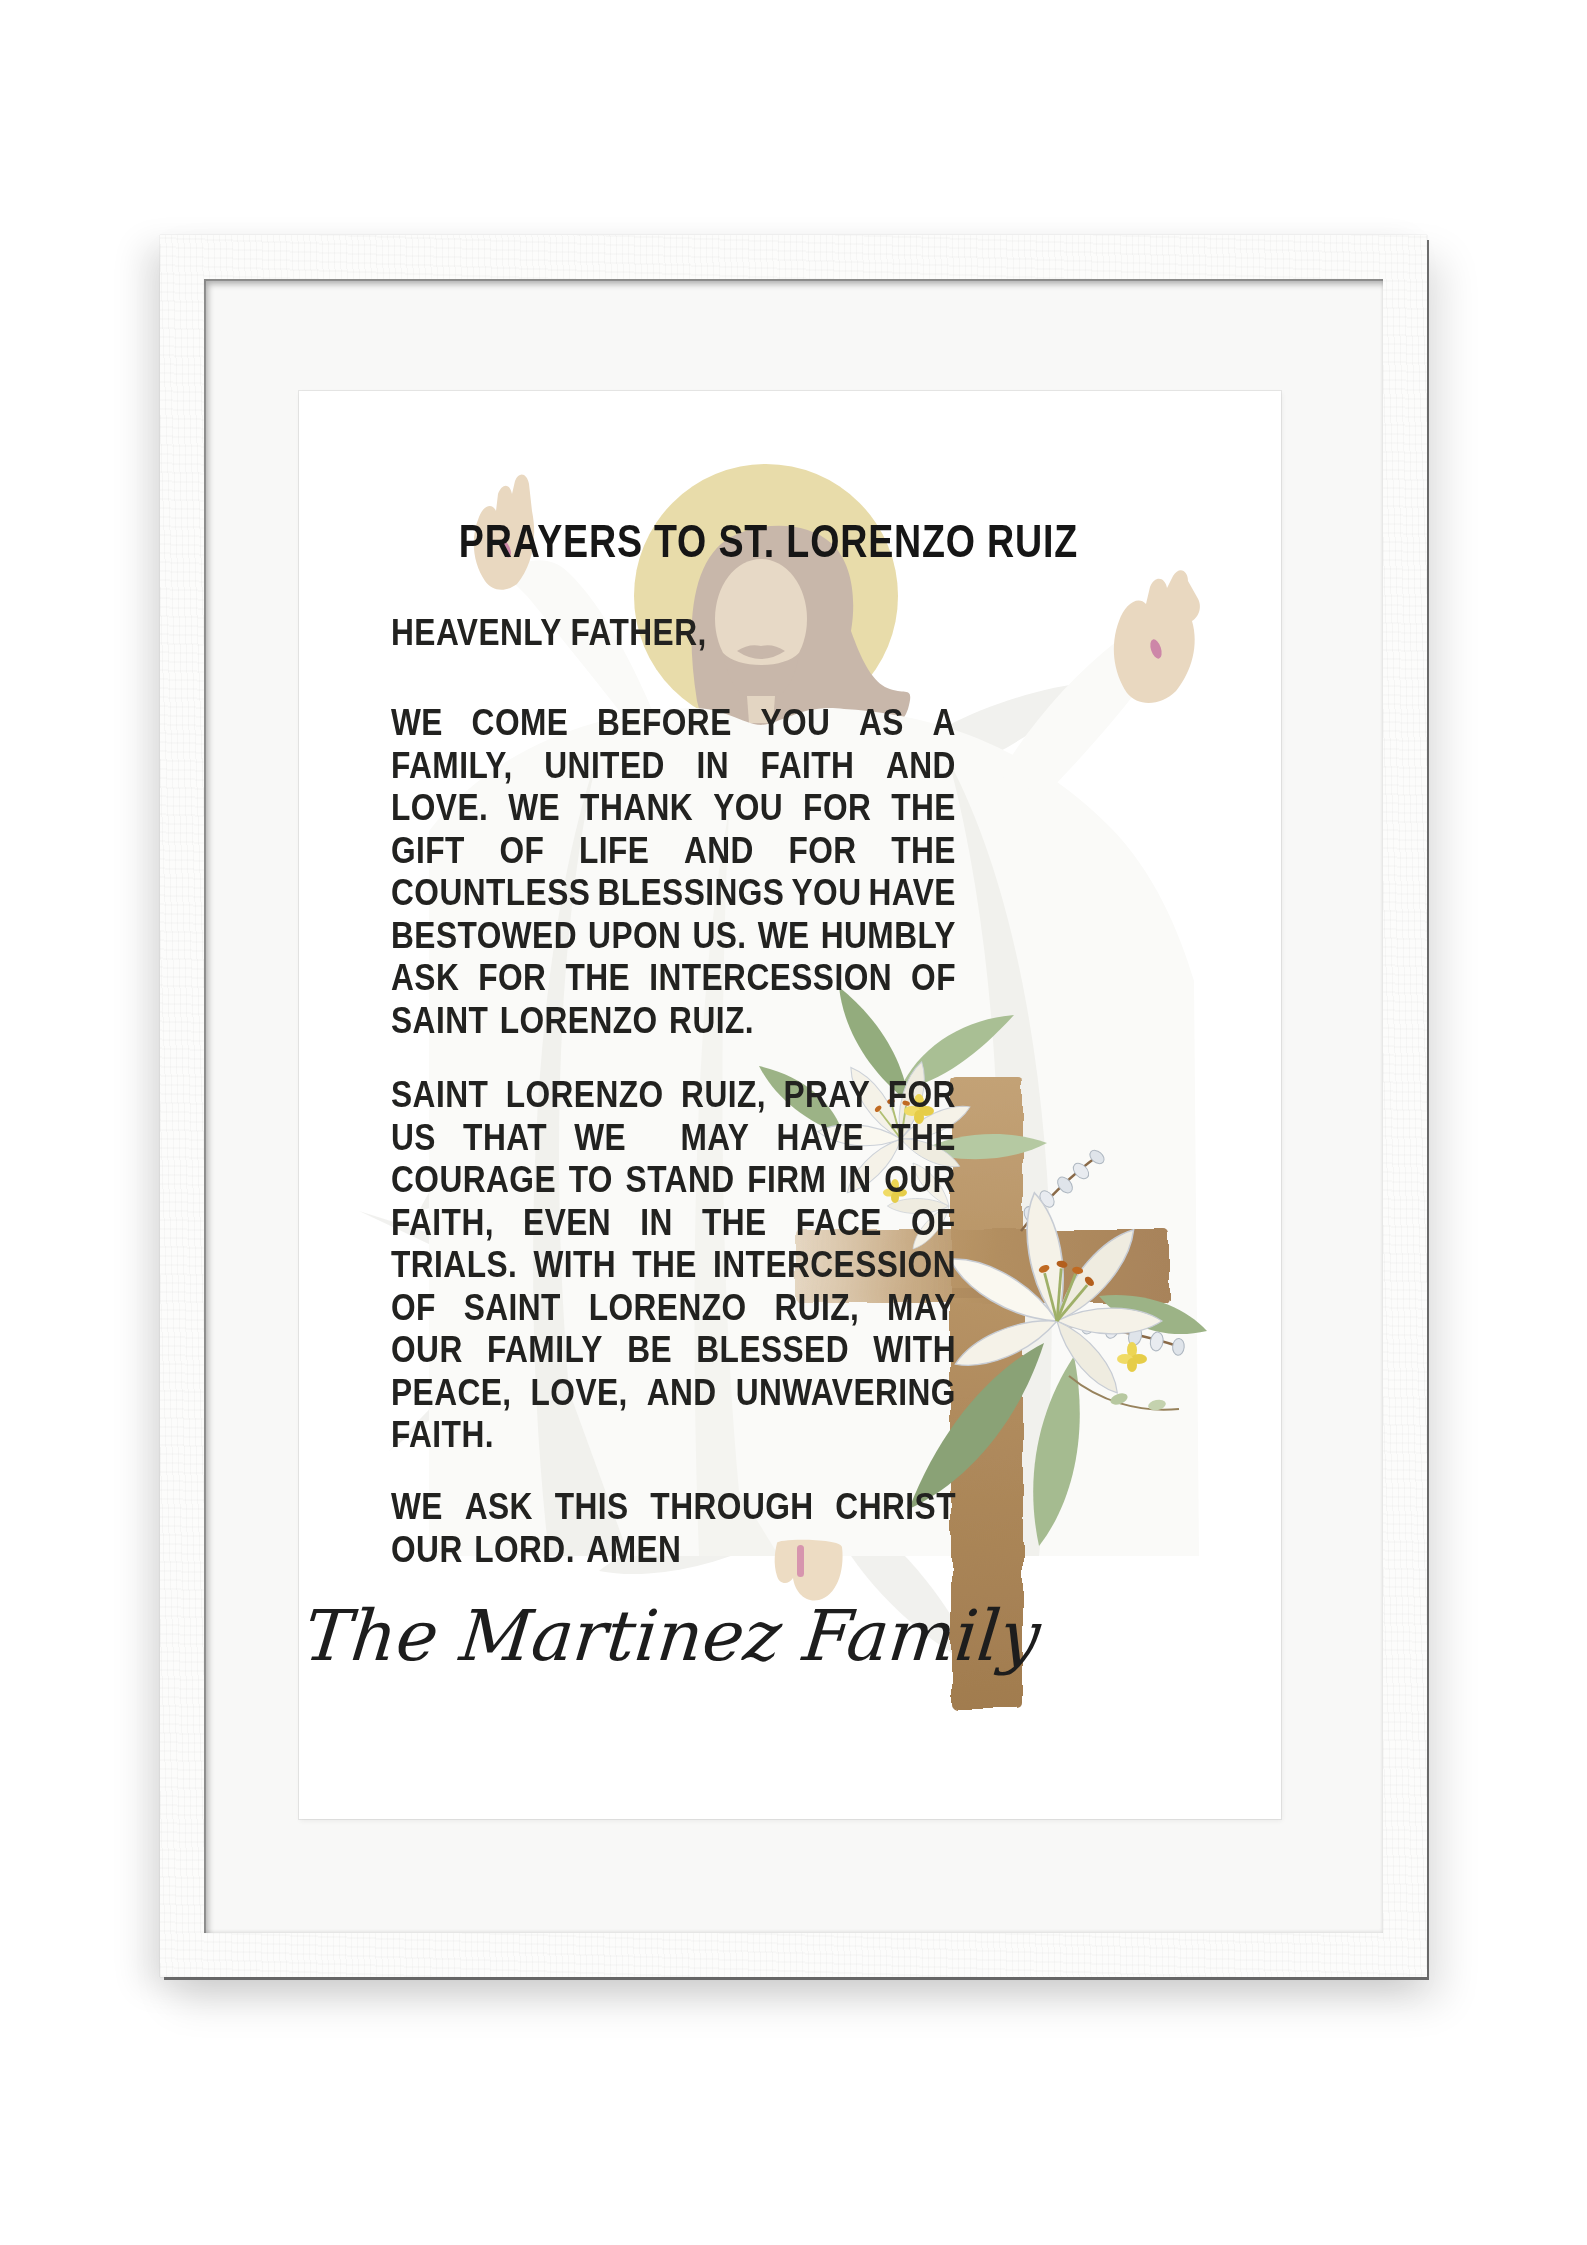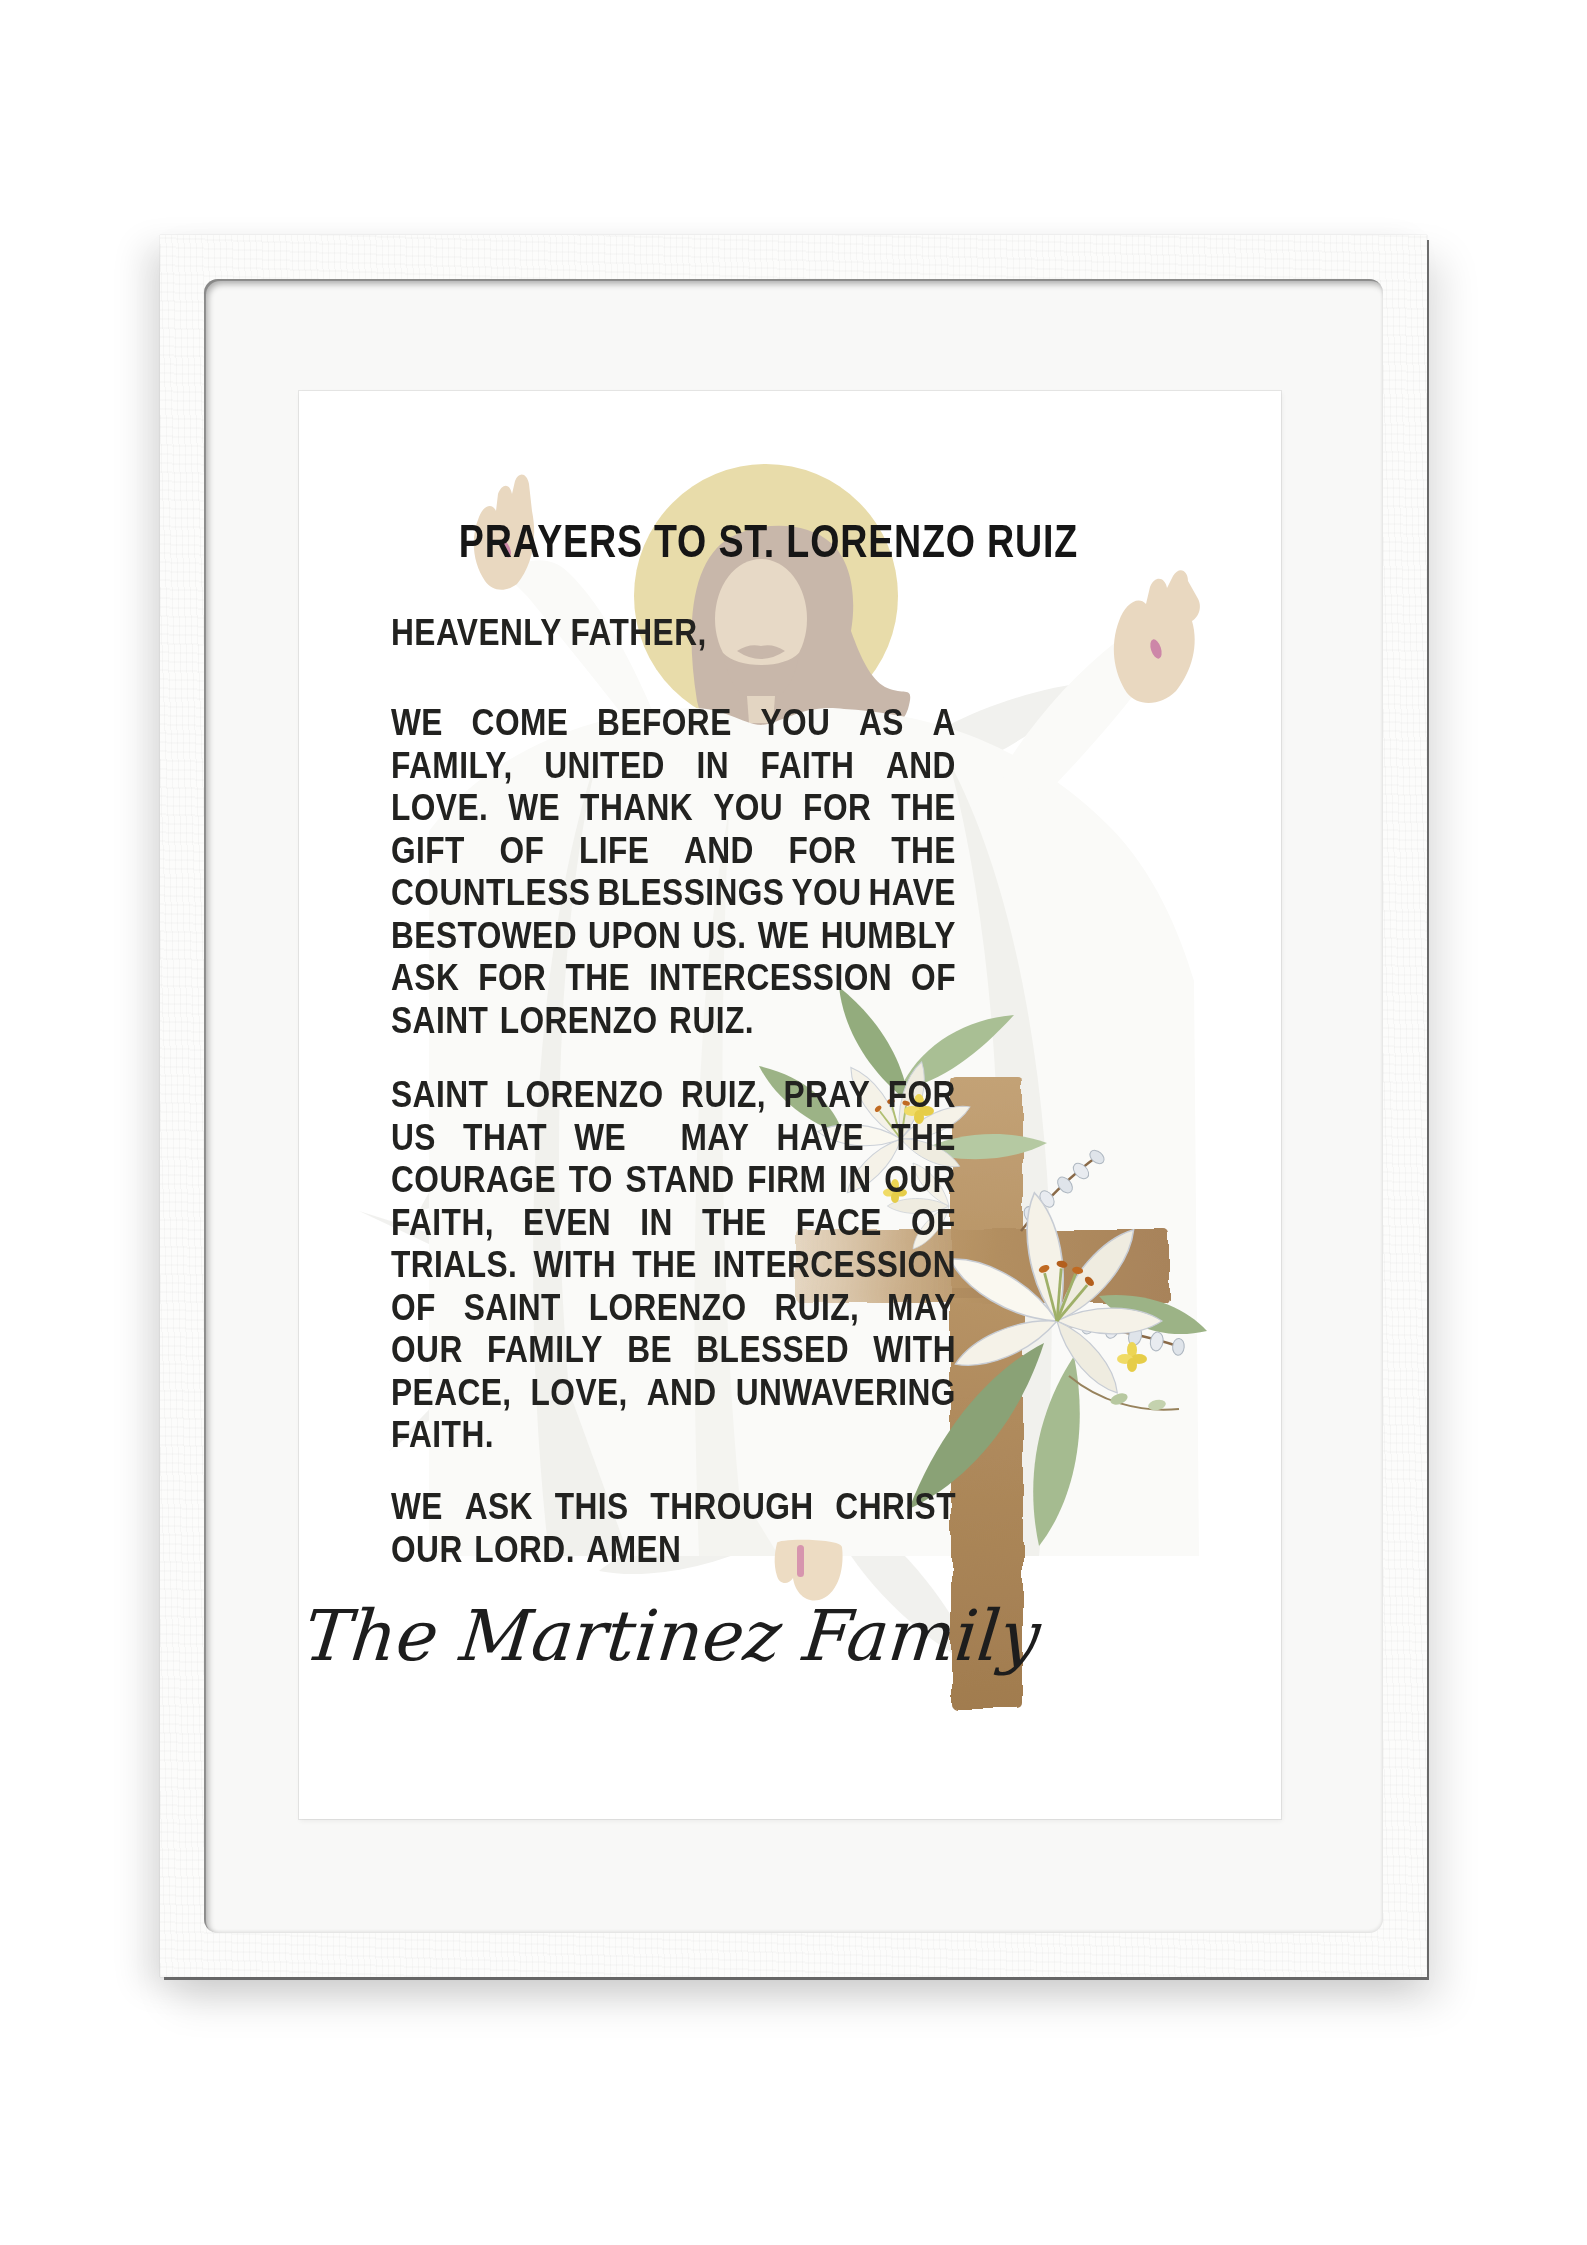--- a/index.html
+++ b/index.html
@@ -10,21 +10,21 @@
          padding:44px;background:#fcfcfb;
          background-image:repeating-linear-gradient(88deg,rgba(130,130,130,.05) 0 1px,transparent 1px 6px),
                           repeating-linear-gradient(2deg,rgba(170,170,170,.05) 0 2px,transparent 2px 9px);
          box-shadow:3px 4px 0 -1px rgba(75,75,75,.8),
                     14px 24px 38px rgba(0,0,0,.13),
                     -18px 10px 30px rgba(0,0,0,.10),
                     0 0 1px #cfcfcf;}
   .mat{position:relative;width:100%;height:100%;background:#f8f8f7;
        box-shadow:inset 2px 2px 0 rgba(60,60,60,.35),
                   inset 4px 5px 6px rgba(0,0,0,.30),
-                  inset -1px -2px 3px rgba(0,0,0,.07);border-radius:14px;}
+                  inset -1px -2px 3px rgba(0,0,0,.07);}
   .paper{position:absolute;left:95px;top:112px;width:982px;height:1428px;background:#ffffff;overflow:hidden;
          box-shadow:0 0 0 1px rgba(0,0,0,.07),1px 2px 5px rgba(0,0,0,.06);}
   .art{position:absolute;left:0;top:0;width:982px;height:1428px;}
   
   .title{position:absolute;top:126px;left:0;width:982px;text-align:center;
          font-weight:bold;font-size:47px;line-height:1;color:#161616;letter-spacing:1px;
          transform:scaleX(.80) translateX(-27px);transform-origin:50% 0;white-space:nowrap;}
   .textcol{position:absolute;left:92px;top:0;width:642px;height:1428px;
            transform:scaleX(.88);transform-origin:0 0;
            font-weight:bold;font-size:36px;color:#222220;letter-spacing:.5px;}

